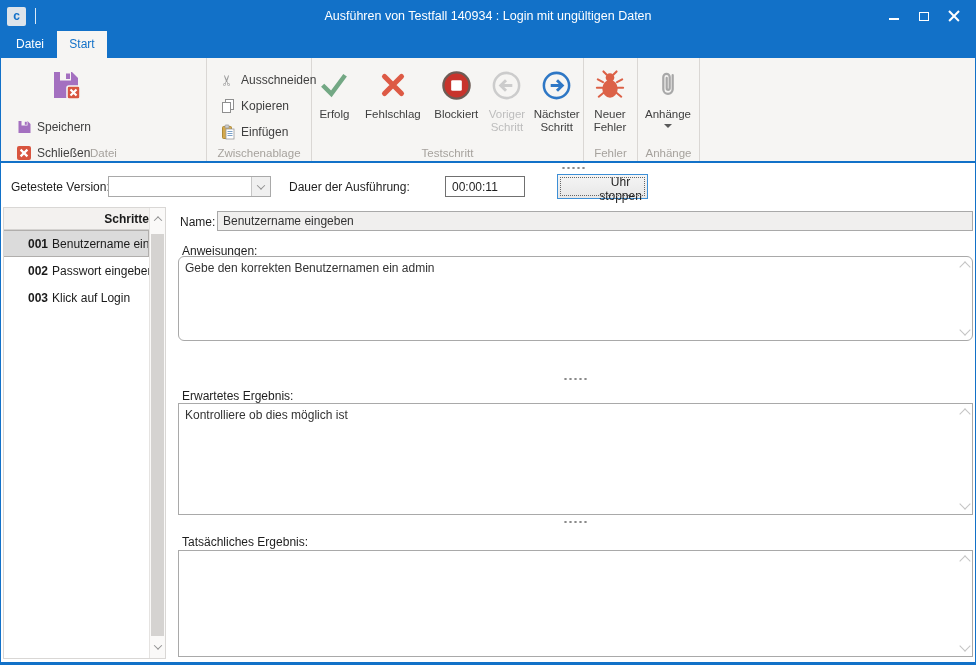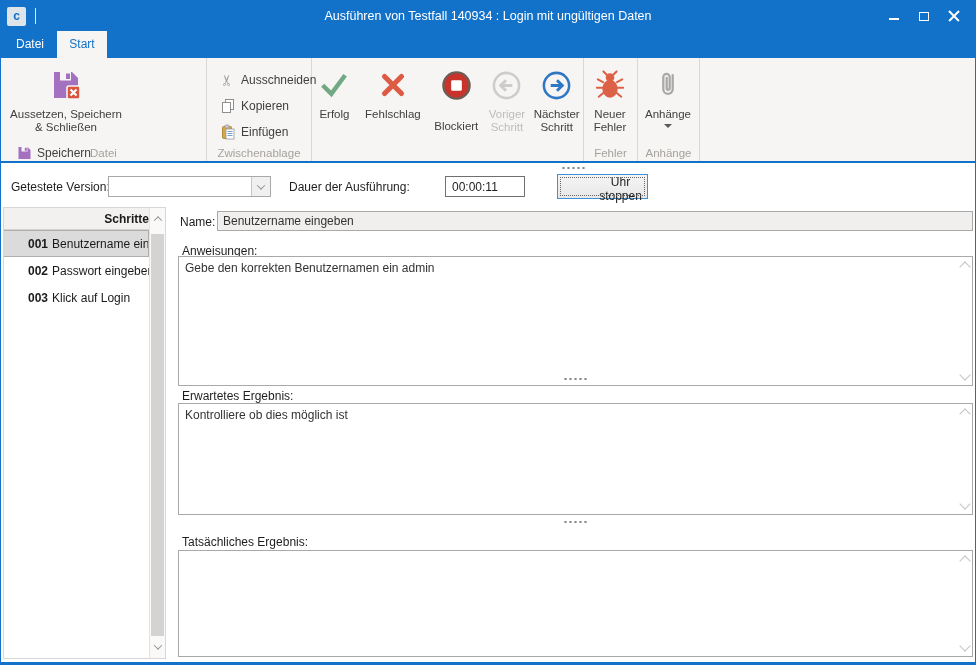--- a/index.html
+++ b/index.html
@@ -130,21 +130,20 @@
       <div class="bigbtn" style="width:114px;">
         <span class="bicon">
           <svg width="34" height="34" viewBox="0 0 34 34">
             <path d="M5 4 h18 l6 6 v20 H5 z" fill="#a470c0"></path>
             <rect x="11" y="4" width="11" height="8.5" fill="#f6f5f3"></rect>
             <rect x="17" y="5.5" width="4" height="5.5" fill="#a470c0"></rect>
             <rect x="18" y="18" width="13" height="13" rx="2" fill="#d8553f" stroke="#f6f5f3" stroke-width="1.6"></rect>
             <path d="M21.5 21.5 l6 6 M27.5 21.5 l-6 6" stroke="#fff" stroke-width="2.2"></path>
           </svg>
         </span>
-        <span>Aussetzen, Speichern &amp; Schließen</span>
       </div>
       <div class="smallcol" style="margin-left:6px;">
         <div class="smallbtn">
           <span class="sicon">
             <svg width="16" height="16" viewBox="0 0 16 16">
               <path d="M2.5 2 h9 l3 3 V14 H2.5 z" fill="#a470c0"></path>
               <rect x="5.5" y="2" width="6" height="4.5" fill="#f6f5f3"></rect>
               <rect x="8.8" y="2.8" width="2" height="3" fill="#a470c0"></rect>
             </svg>
           </span>
@@ -205,21 +204,21 @@
         <span>Erfolg</span>
       </div>
       <div class="bigbtn" style="width:74px;">
         <span class="bicon">
           <svg width="32" height="32" viewBox="0 0 34 34">
             <path d="M8 8 L26 26 M26 8 L8 26" stroke="#dd5a45" stroke-width="5.5" stroke-linecap="round"></path>
           </svg>
         </span>
         <span>Fehlschlag</span>
       </div>
-      <div class="bigbtn" style="width:56px;gap:12px;">
+      <div class="bigbtn" style="width:56px;">
         <span class="bicon">
           <svg width="33" height="33" viewBox="0 0 34 34">
             <circle cx="17" cy="17" r="13.5" fill="#c8342c" stroke="#6d5c55" stroke-width="2.4"></circle>
             <rect x="11.5" y="11.5" width="11" height="11" rx="1.5" fill="#fff"></rect>
           </svg>
         </span>
         <span>Blockiert</span>
       </div>
       <div class="bigbtn disabled" style="width:48px;">
         <span class="bicon">
@@ -232,20 +231,21 @@
       </div>
       <div class="bigbtn" style="width:54px;">
         <span class="bicon">
           <svg width="33" height="33" viewBox="0 0 34 34">
             <circle cx="17" cy="17" r="13" fill="none" stroke="#2e77c5" stroke-width="2.6"></circle>
             <path d="M11 17 H22 M17.5 11.5 L23 17 l-5.5 5.5" stroke="#2e77c5" stroke-width="3" fill="none"></path>
           </svg>
         </span>
         <span>Nächster Schritt</span>
       </div>
+      <div class="rgroup-label">Testschritt</div>
     </div>
 
     <div class="rgroup g-fehler">
       <div class="bigbtn" style="width:52px;align-items:center;">
         <span class="bicon">
           <svg width="30" height="32" viewBox="0 0 32 34">
             <g stroke="#dc6147" stroke-width="2.2" stroke-linecap="round" fill="none">
               <path d="M12.5 6 L9 2.5 M19.5 6 L23 2.5"></path>
               <path d="M8.5 14 L3 11 M8.5 20 L2 20 M9.5 25 L4 29.5"></path>
               <path d="M23.5 14 L29 11 M23.5 20 L30 20 M22.5 25 L28 29.5"></path>
@@ -315,21 +315,21 @@
           <span class="chev down"></span>
         </div>
     </div>
   </div>
 
   <div class="formpanel">
     <span class="lbl" style="left:2px; top:8px;">Name:</span>
     <input class="namefield" readonly="" value="Benutzername eingeben" style="">
 
     <span class="lbl" style="left:4px; top:37px;">Anweisungen:</span>
-    <div class="textbox" style="top:49px; height:130px;">
+    <div class="textbox" style="top:49px; height:85px;border-radius:6px;">
       <textarea style="">Gebe den korrekten Benutzernamen ein admin</textarea>
       <span class="ta-chev up"></span>
       <span class="ta-chev down"></span>
     </div>
 
     <div class="grip" style="left:385px; top:170px;"></div>
 
     <span class="lbl" style="left:4px; top:182px;">Erwartetes Ergebnis:</span>
     <div class="textbox" style="top:196px; height:112px;">
       <textarea style="">Kontrolliere ob dies möglich ist</textarea>

